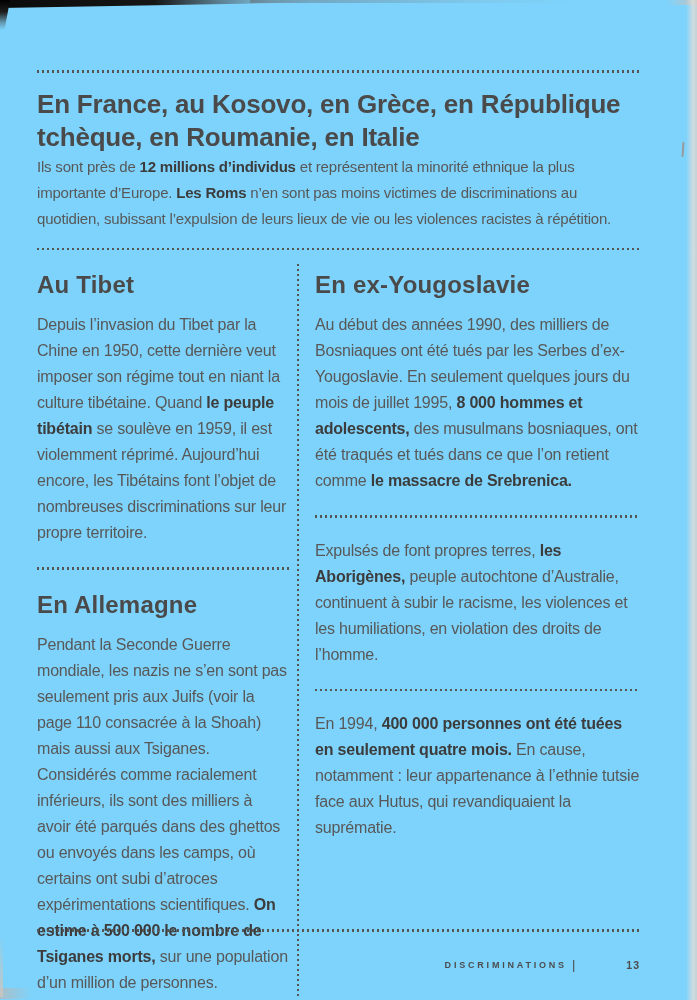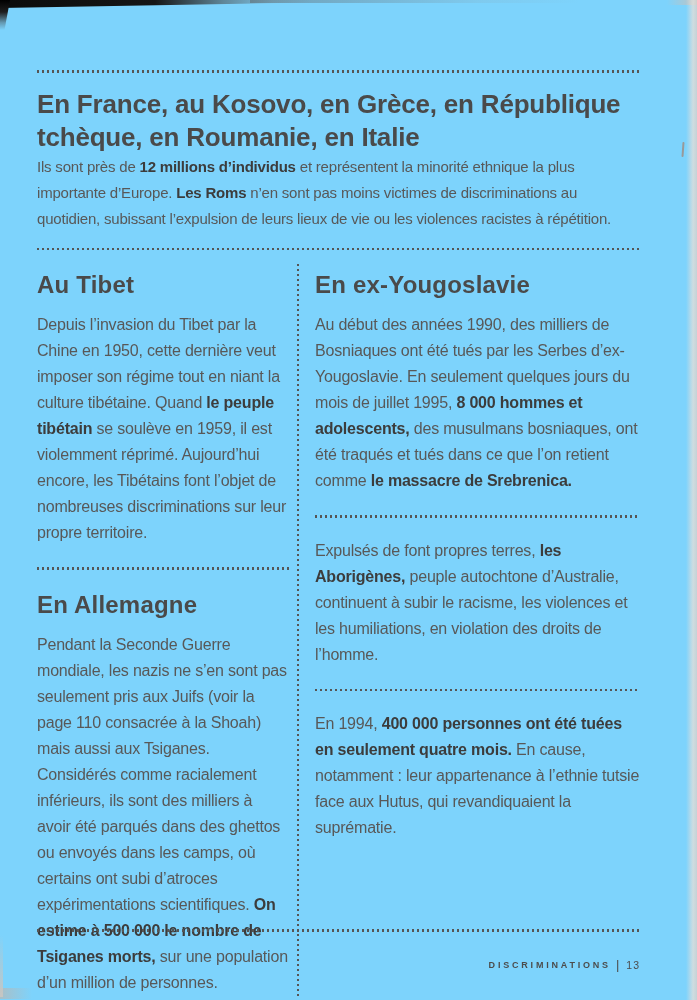--- a/index.html
+++ b/index.html
@@ -54,21 +54,21 @@
   section h2 { font-size:24px; line-height:30px; font-weight:800; color:#4a4a4a;
        margin:6px 0 12px; letter-spacing:0.2px; }
   section p { font-size:16px; line-height:26px; letter-spacing:-0.2px; color:#585858; }
   .col-rule { height:2.5px; margin:21px 0 20px;
     background:repeating-linear-gradient(90deg,#555 0 1.8px,transparent 1.8px 5px); }
 
   .footer { position:absolute; right:57px; top:957px; display:flex; align-items:center;
     color:#4c4c4c; }
   .footer .label { font-size:9px; letter-spacing:2.8px; font-weight:bold; }
   .footer .sep { font-size:13px; font-weight:normal; margin:0 7px 0 5px; color:#4c4c4c; }
-  .footer .num { font-size:10.5px; letter-spacing:1px; font-weight:normal; }
+  .footer .num { font-size:10.5px; letter-spacing:1px; font-weight:bold;margin-left:44px; }
 </style>
 </head>
 <body>
 
 <div class="page">
 
   <div class="art-top-bar"></div>
   <div class="art-top-bar-faint"></div>
   <div class="art-corner-wedge"></div>
   <div class="art-top-right"></div>

